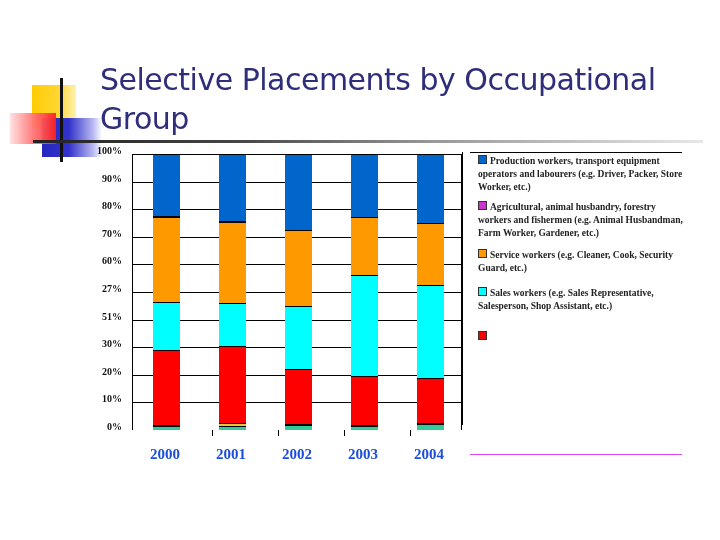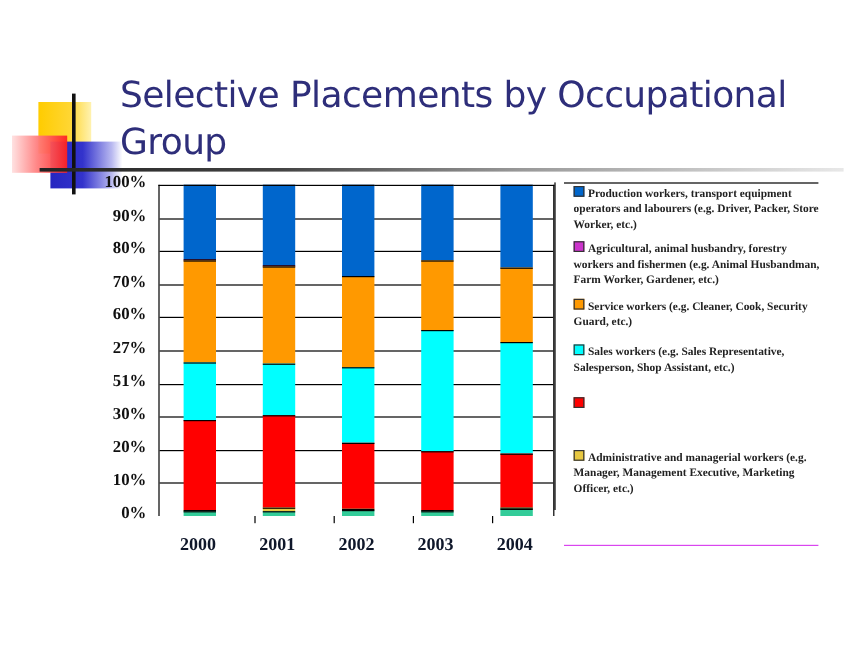--- a/index.html
+++ b/index.html
@@ -15,23 +15,23 @@
   #vline { left:60px; top:78px; width:3px; height:84px; background:#111; }
   #hline { left:33px; top:140px; width:670px; height:3px;
     background:linear-gradient(to right, #222 0%, #444 30%, #999 60%, #e8e8e8 100%); }
   #title { position:absolute; left:100px; top:60px; width:580px; color:#2e2e7a;
     font-size:30px; line-height:39px; font-family:"DejaVu Sans", sans-serif; letter-spacing:-0.5px; }
 
   #plot { position:absolute; left:132px; top:154px; width:330px; height:276px;
     border-left:1px solid #000; border-top:1px solid #000; border-right:1px solid #000; box-sizing:border-box; }
   .grid { position:absolute; left:0; right:0; height:1px; background:#000; }
   .ylab { position:absolute; left:70px; width:52px; text-align:right; font-family:"Liberation Serif", serif;
-    font-weight:bold; font-size:14px; color:#111; }
+    font-weight:bold; font-size:10px; color:#111; }
   .xlab { position:absolute; top:446px; width:60px; text-align:center; font-family:"Liberation Serif", serif;
-    font-weight:bold; font-size:15px; color:#0f172a; }
+    font-weight:bold; font-size:15px; color:#1d4ed8; }
   .tick { position:absolute; top:430px; width:1px; height:6px; background:#000; }
   .bar { position:absolute; bottom:0; width:27px; display:flex; flex-direction:column-reverse; }
   .seg { width:100%; box-sizing:border-box; border-top:1px solid #000; }
 
   #legend { position:absolute; left:470px; top:152px; width:212px; height:301px;
     border-top:1px solid #000; border-bottom:1px solid #d946ef; }
   #legend-left { position:absolute; left:462px; top:152px; width:1px; height:273px; background:#000; }
   .lg-item { position:absolute; left:8px; width:206px; font-family:"Liberation Serif", serif;
     font-weight:bold; font-size:9.5px; line-height:13px; color:#222; }
   .lg-swatch { display:inline-block; width:7px; height:7px; border:1px solid #333; margin-right:3px; vertical-align:0px; }
@@ -103,21 +103,20 @@
   </div>
 <div id="xaxis"></div>
 
 <div id="legend-left"></div>
 <div id="legend">
     <div class="lg-item" style="top: 2px;"><span class="lg-swatch" style="background: rgb(0, 102, 204);"></span><span>Production workers, transport equipment operators and labourers (e.g. Driver, Packer, Store Worker, etc.)</span></div>
     <div class="lg-item" style="top: 48px;"><span class="lg-swatch" style="background: rgb(204, 51, 204);"></span><span>Agricultural, animal husbandry, forestry workers and fishermen (e.g. Animal Husbandman, Farm Worker, Gardener, etc.)</span></div>
     <div class="lg-item" style="top: 134px;"><span class="lg-swatch" style="background: rgb(0, 255, 255);"></span><span>Sales workers (e.g. Sales Representative, Salesperson, Shop Assistant, etc.)</span></div>
     <div class="lg-item" style="top: 96px;"><span class="lg-swatch" style="background: rgb(255, 153, 0);"></span><span>Service workers (e.g. Cleaner, Cook, Security Guard, etc.)</span></div>
     <div class="lg-item" style="top: 178px;"><span class="lg-swatch" style="background: rgb(255, 0, 0);"></span></div>
-    <div class="lg-item" style="top: 222px;"><span class="lg-swatch" style="background: rgb(232, 200, 64);"></span><span>Administrative and managerial workers (e.g. Manager, Management Executive, Marketing Officer, etc.)</span></div>
   </div>
 
 <div class="ylab" style="top: 421px;">0%</div>
 <div class="ylab" style="top: 393.4px;">10%</div>
 <div class="ylab" style="top: 365.8px;">20%</div>
 <div class="ylab" style="top: 338.2px;">30%</div>
 <div class="ylab" style="top: 310.6px;">51%</div>
 <div class="ylab" style="top: 283px;">27%</div>
 <div class="ylab" style="top: 255.4px;">60%</div>
 <div class="ylab" style="top: 227.8px;">70%</div>

